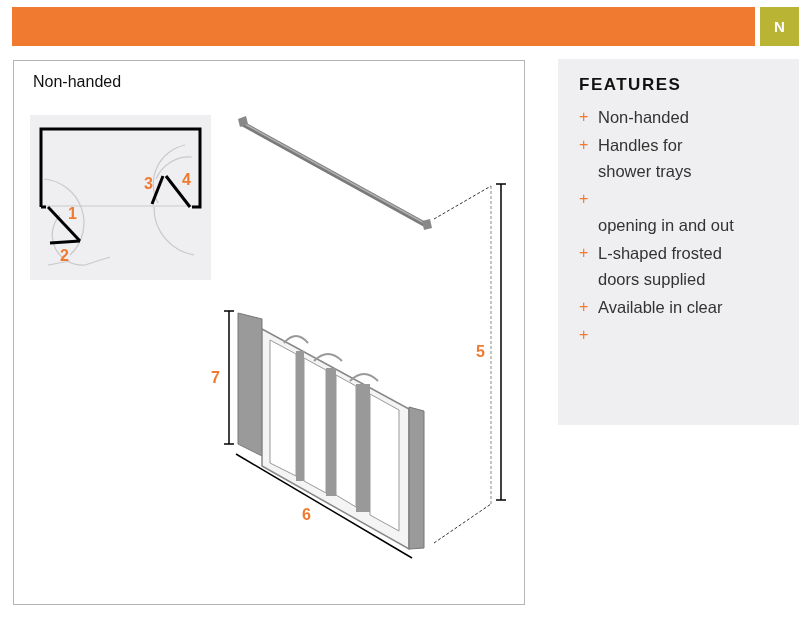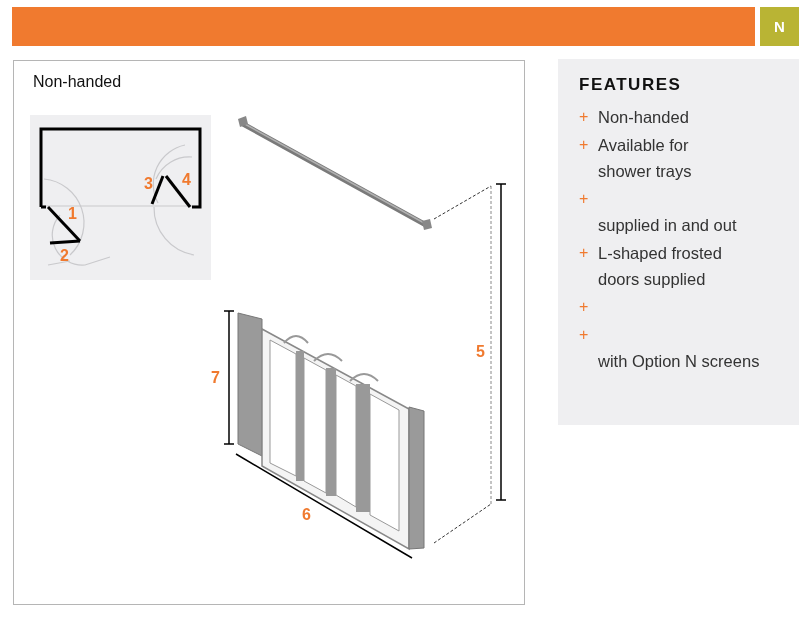--- a/index.html
+++ b/index.html
@@ -97,19 +97,19 @@
   </svg>
   <span class="num" style="left:462px;top:282px;">5</span>
   <span class="num" style="left:288px;top:445px;">6</span>
   <span class="num" style="left:197px;top:308px;">7</span>
 </div>
 
 <div class="features">
   <h2>FEATURES</h2>
   <ul>
     <li><span class="plus">+</span><span>Non-handed</span></li>
-    <li><span class="plus">+</span><span>Available for</span><br><span>shower trays</span></li>
-    <li><span class="plus">+</span><br><span>supplied in and out</span></li>
+    <li><span class="plus">+</span><span>Handles for</span><br><span>shower trays</span></li>
+    <li><span class="plus">+</span><br><span>opening in and out</span></li>
     <li><span class="plus">+</span><span>L-shaped frosted</span><br><span>doors supplied</span></li>
+    <li><span class="plus">+</span><span>Available in clear</span><br></li>
     <li><span class="plus">+</span><br></li>
-    <li><span class="plus">+</span><br><span>with Option N screens</span></li>
   </ul>
 </div>
 
 </body></html>

